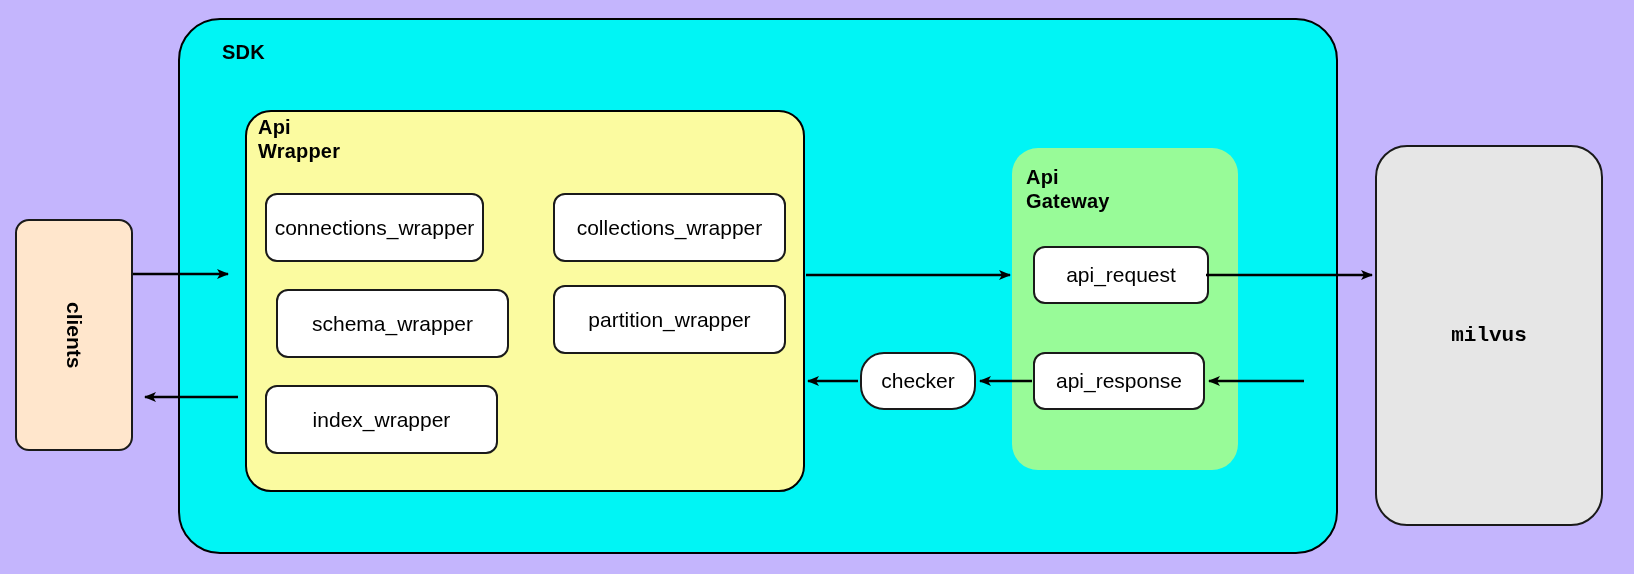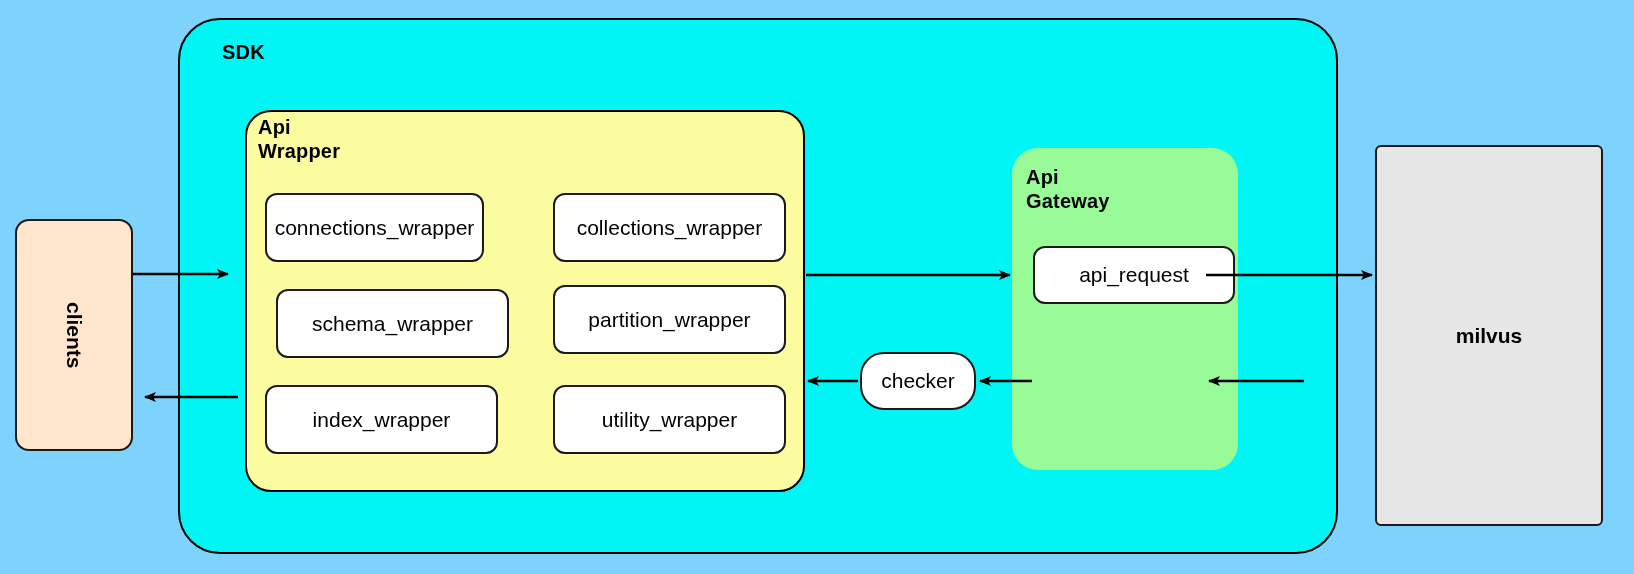--- a/index.html
+++ b/index.html
@@ -4,21 +4,21 @@
 <style>
   html, body {
     margin: 0;
     padding: 0;
     background: #ffffff;
   }
   #canvas {
     position: relative;
     width: 1634px;
     height: 574px;
-    background: #7dd3fc;
+    background: #c4b5fd;
     font-family: "Liberation Sans", sans-serif;
     overflow: hidden;
   }
 
   
   .box {
     position: absolute;
     box-sizing: border-box;
     border: 2px solid #000000;
     border-radius: 22px;
@@ -42,21 +42,22 @@
     border-radius: 12px;
   }
   .box-clients {
     background: #ffe6cc;
     border: 2px solid #1a1a1a;
     border-radius: 14px;
   }
   .box-milvus {
     background: #e6e6e6;
     border: 2px solid #1a1a1a;
-    border-radius: 6px;
+    border-radius: 32px;
+    font-family: Liberation Mono, monospace;
   }
 
   
   .group-title {
     position: absolute;
     font-weight: bold;
     font-size: 20px;
     color: #000000;
     line-height: 1.22;
     white-space: pre-line;
@@ -123,37 +124,37 @@
   </div>
 
   <div class="box box-white" style="left:265px; top:385px; width:233px; height:69px;">
     <span class="node-label">index_wrapper</span>
   </div>
 
   <div class="box box-white" style="left:553px; top:285px; width:233px; height:69px;">
     <span class="node-label">partition_wrapper</span>
   </div>
 
-  <div class="box box-white" style="left:553px; top:385px; width:233px; height:69px;">
-    <span class="node-label">utility_wrapper</span>
-  </div>
 
   <div class="box box-white" style="left:860px; top:352px; width:116px; height:58px;border-radius:24px;">
     <span class="node-label">checker</span>
   </div>
 
   <div class="box box-gateway" style="left:1012px; top:148px; width:226px; height:322px;"></div>
 
   <div class="group-title" style="left:1026px; top:165px;">Api
 Gateway</div>
 
-  <div class="box box-white" style="left:1033px; top:246px; width:202px; height:58px;">
+  <div class="box box-white" style="left:1033px; top:246px; width:176px; height:58px;">
     <span class="node-label">api_request</span>
   </div>
 
+  <div class="box box-white" style="left:1033px; top:352px; width:172px; height:58px;">
+    <span class="node-label">api_response</span>
+  </div>
 
   <div class="box box-clients" style="left:15px; top:219px; width:118px; height:232px;">
     <span class="node-label vertical">clients</span>
   </div>
 
   <div class="box box-milvus" style="left:1375px; top:145px; width:228px; height:381px;">
     <span class="node-label bold">milvus</span>
   </div>
 
   <svg class="arrow-svg" viewBox="0 0 1634 574">

